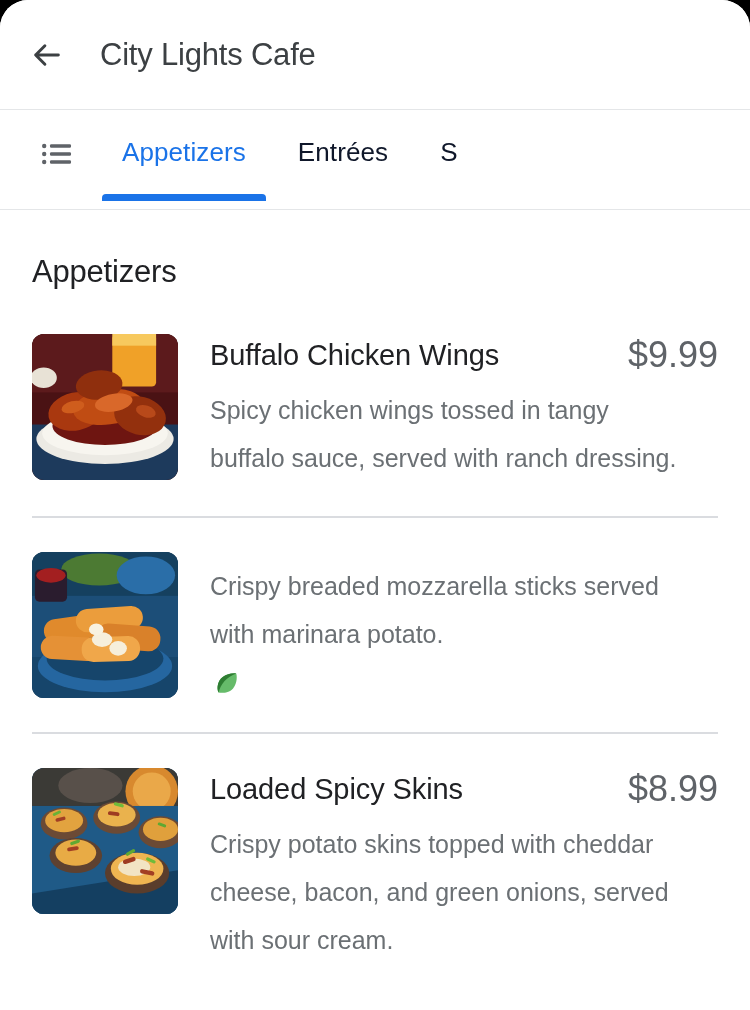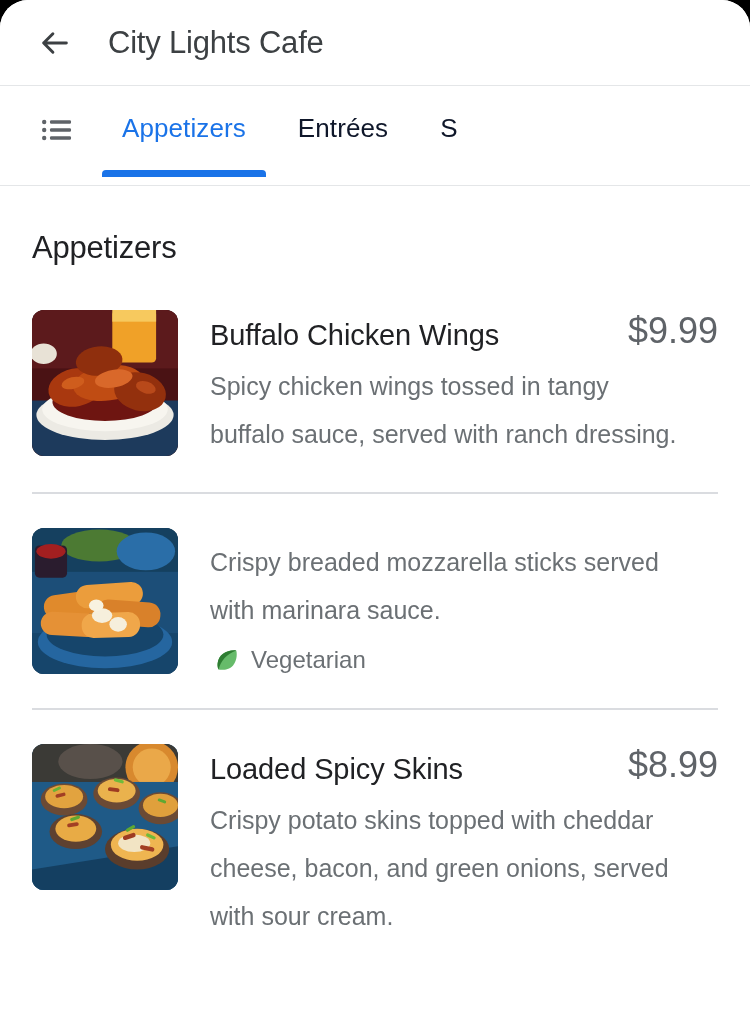--- a/index.html
+++ b/index.html
@@ -18,24 +18,24 @@
     height: 1010px;
     background: #ffffff;
     border-top-left-radius: 28px;
     border-top-right-radius: 28px;
     overflow: hidden;
   }
 
   
   .appbar {
     position: relative;
-    height: 86px;
-    display: flex;
-    align-items: center;
-    padding-left: 32px;
+    height: 110px;
+    display: flex;
+    align-items: center;
+    padding-left: 24px;
     background: #ffffff;
     border-bottom: 1px solid #e4e6e8;
   }
   .back-btn {
     width: 46px;
     height: 46px;
     display: flex;
     align-items: center;
     justify-content: center;
     flex: 0 0 auto;
@@ -138,21 +138,21 @@
   }
   .thumb svg { display: block; width: 100%; height: 100%; }
 
   .item-body {
     flex: 1 1 auto;
     padding-left: 32px;
     min-width: 0;
   }
   .item-head {
     display: flex;
-    align-items: flex-end;
+    align-items: center;
     justify-content: space-between;
   }
   .item-name {
     font-size: 29px;
     color: #202124;
     letter-spacing: -0.1px;
     padding-right: 16px;
   }
   .item-price {
     font-size: 36px;
@@ -290,30 +290,29 @@
               <rect x="44" y="50" width="44" height="17" rx="8" fill="#d9812a" transform="rotate(4 66 58)"></rect>
               <rect x="6" y="58" width="40" height="16" rx="8" fill="#e59136" transform="rotate(3 26 66)"></rect>
               <rect x="34" y="58" width="40" height="17" rx="8" fill="#f0a74a" transform="rotate(-2 54 66)"></rect>
               <ellipse cx="48" cy="60" rx="7" ry="5" fill="#f6efdc"></ellipse>
               <ellipse cx="59" cy="66" rx="6" ry="5" fill="#f6efdc"></ellipse>
               <ellipse cx="44" cy="53" rx="5" ry="4" fill="#f8f2e0"></ellipse>
             </g>
           </svg>
         </div>
         <div class="item-body">
-          <div class="item-desc">Crispy breaded mozzarella sticks served with marinara sauce.</div>
+          <div class="item-desc">Crispy breaded mozzarella sticks served with marinara potato.</div>
           <div class="tags">
             <div class="tag">
               <span class="leaf">
                 <svg viewBox="0 0 24 24" width="26" height="26">
                   <path d="M20.5 3.2C12 2.4 4.2 7 3.3 15.2c-.4 3.4 1 5.6 1 5.6S12.8 22.6 17.6 17c4.2-4.9 3.6-12.2 2.9-13.8z" fill="#66bb6a"></path>
                   <path d="M20.5 3.2C12 2.4 4.2 7 3.3 15.2c-.4 3.4 1 5.6 1 5.6 1.6-8 7.6-14.3 16.2-17.6z" fill="#2e7d32"></path>
                 </svg>
               </span>
-              <span>Vegetarian</span>
             </div>
           </div>
         </div>
       </div>
 
       <div class="divider"></div>
 
       <div class="menu-item">
         <div class="thumb">
           <svg viewBox="0 0 100 100" preserveAspectRatio="xMidYMid slice">

